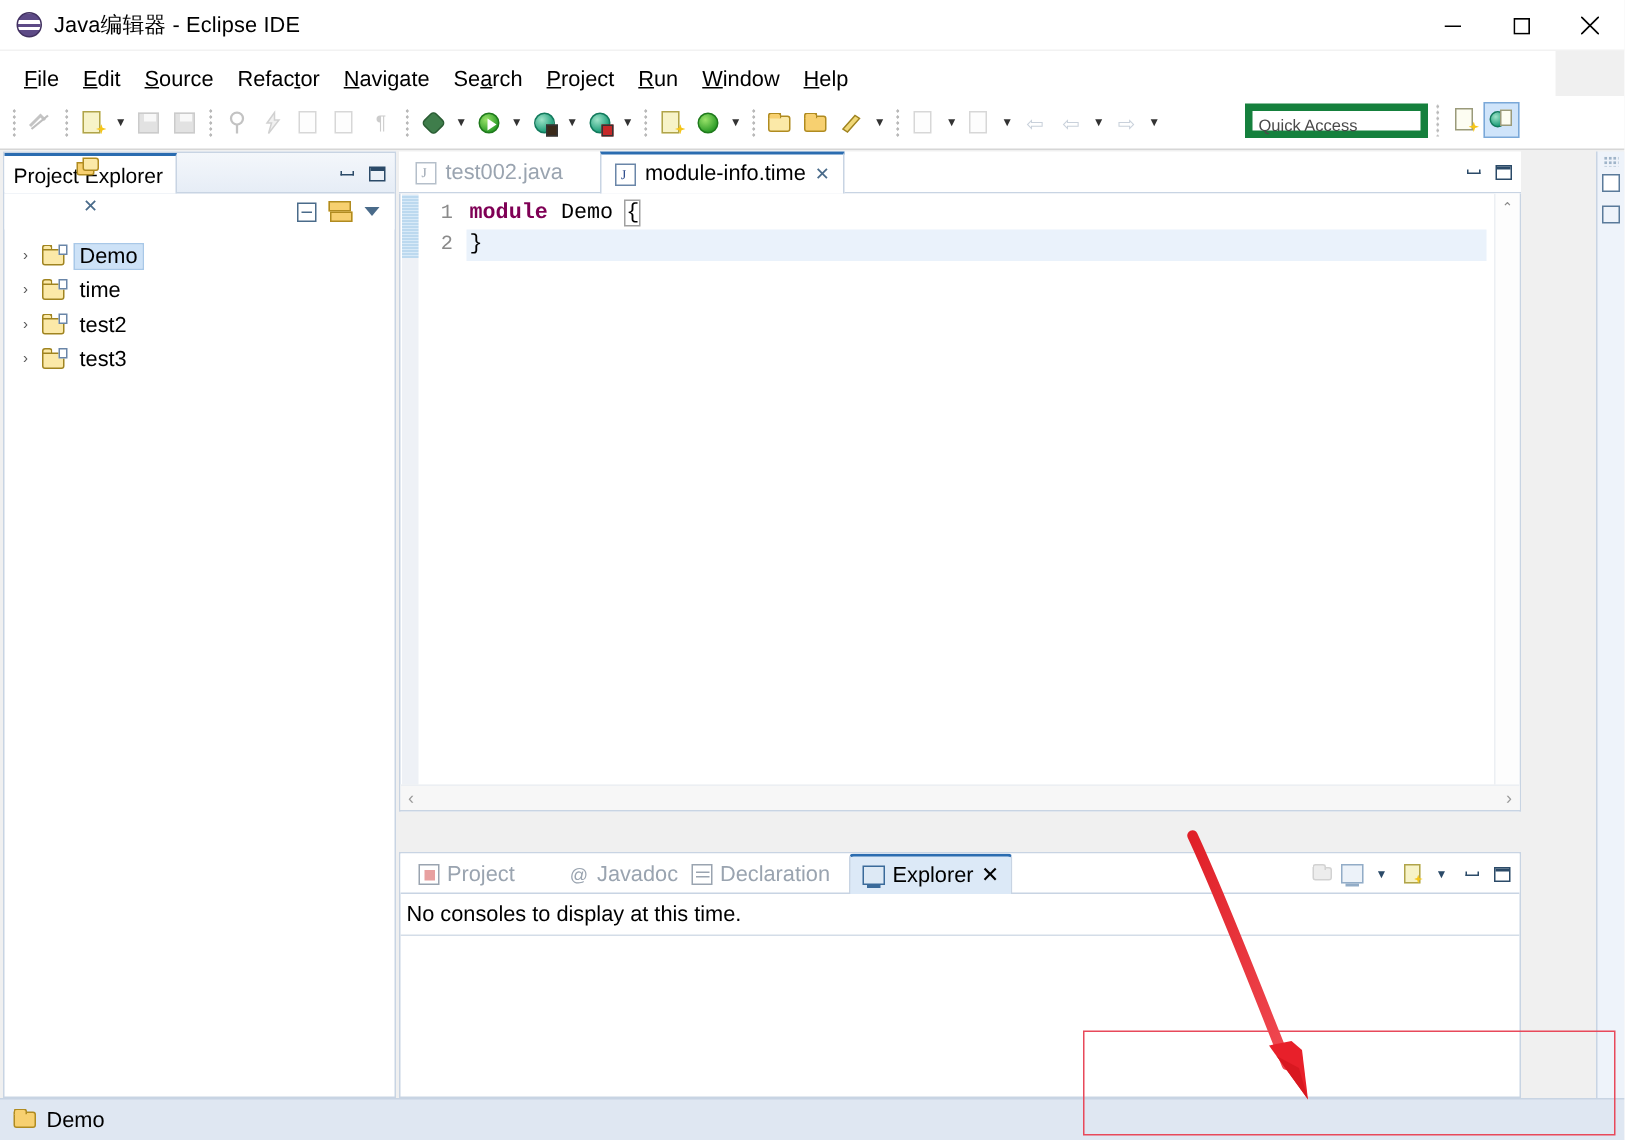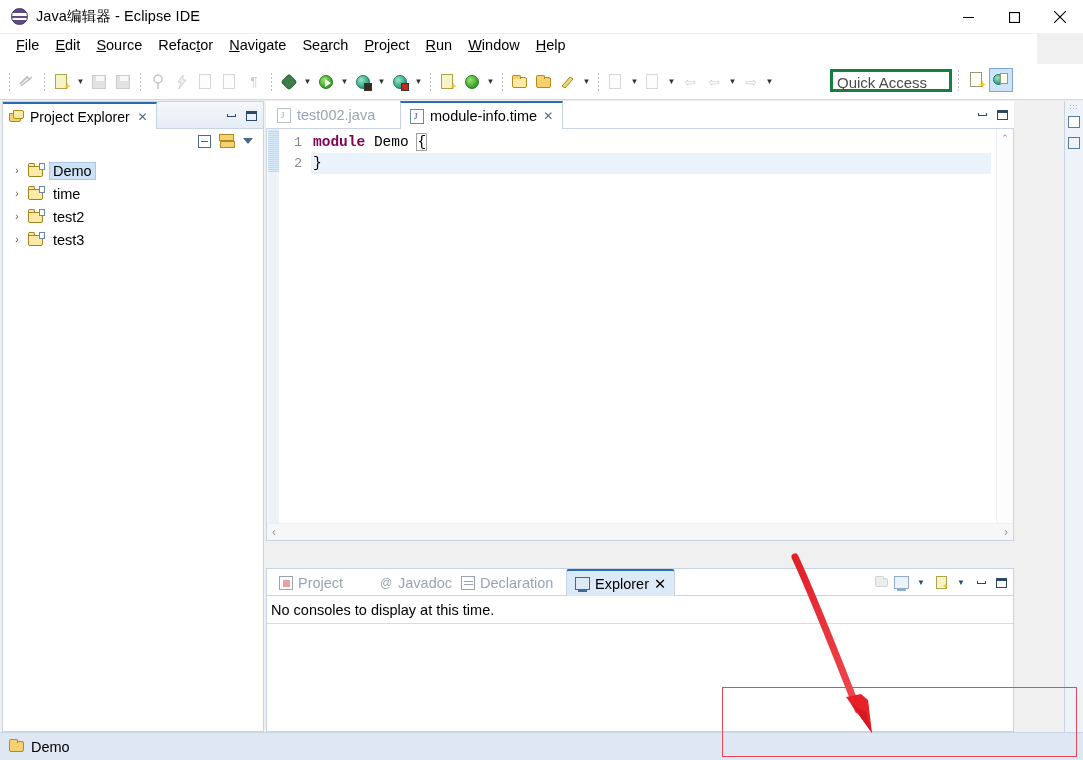--- a/index.html
+++ b/index.html
@@ -27,21 +27,21 @@
   .title-text { font-size: 14.5px; color: #000; letter-spacing: .1px; }
   .win-controls { position: absolute; right: 0; top: 0; height: 34px; display: flex; }
   .win-btn {
     width: 46px; height: 34px; display: flex; align-items: center; justify-content: center;
     color: #000;
   }
 
   
   .menubar {
     position: absolute; top: 34px; left: 0; width: 1037px; height: 30px;
-    background: #ffffff; display: flex; align-items: flex-start; padding-left: 8px;
+    background: #ffffff; display: flex; align-items: flex-end; padding-left: 8px;
   }
   .menu-item {
     padding: 3px 8px; font-size: 14.5px; color: #000; white-space: nowrap;
   }
   .menu-item u { text-decoration: underline; }
 
   
   .toolbar {
     position: absolute; top: 64px; left: 0; width: 1083px; height: 36px;
     background: #ffffff; border-bottom: 1px solid #d6d6d6;
@@ -84,22 +84,22 @@
   .circ.teal { background: radial-gradient(circle at 35% 32%, #9ee3c8, #1f9e7a 72%); border: 1px solid #127a5c; }
   .badge { position: absolute; right: 0; bottom: 0; width: 8px; height: 8px; border: 1px solid #333; }
   .badge.red { background: #c62828; } .badge.dark { background: #3a2a1a; }
   .bug { position: absolute; left: 3px; top: 3px; width: 12px; height: 12px;
          background: #3f7d4b; border-radius: 3px; transform: rotate(45deg); border: 1px solid #2a5c33; }
   .arrowglyph { font-size: 14px; color: #8a9bb0; line-height: 1; }
   .arrowglyph.dis { opacity: .45; }
 
   .qa-wrap { position: absolute; right: 70px; top: 68px; display: flex; align-items: center; }
   .quick-access {
-    width: 122px; height: 23px; border: 3px solid #15803d; background: #fff;
-    font-size: 15px; color: #4a4a4a; padding: 0 4px; line-height: 21px; white-space: nowrap;
+    width: 122px; height: 23px; border: 5px solid #15803d; background: #fff;
+    font-size: 11px; color: #4a4a4a; padding: 0 4px; line-height: 21px; white-space: nowrap;
   }
   .persp-sep { width: 3px; height: 22px; margin: 0 5px;
       background-image: radial-gradient(#b9b9b9 40%, transparent 41%); background-size: 3px 4px; }
   .persp-btn { width: 24px; height: 24px; display: flex; align-items: center; justify-content: center; }
   .persp-btn.active { background: #cfe4fa; border: 1px solid #7aa8d8; }
 
   
   .left-panel {
     position: absolute; left: 2px; top: 101px; width: 262px; height: 631px;
     background: #ffffff; border: 1px solid #c8d4e3;
@@ -107,21 +107,21 @@
   .view-tabbar {
     position: relative; height: 27px;
     background: linear-gradient(#f4f7fb, #e6edf6);
     border-bottom: 1px solid #c8d4e3;
   }
   .view-tab {
     position: absolute; left: 0; top: 0; height: 27px; padding: 0 8px 0 6px;
     display: flex; align-items: center; gap: 5px;
     background: #ffffff; border-top: 2px solid #2b6cb0;
     border-right: 1px solid #c8d4e3;
-    font-size: 14px; color: #000;
+    font-size: 14px; color: #000; flex-direction: column;
   }
   .view-tab .close-x { font-size: 12px; color: #4a6b8a; margin-left: 3px; }
   .tab-icon-pe { position: relative; width: 16px; height: 16px; }
   .tab-icon-pe .f1 { position: absolute; left: 0; top: 4px; width: 12px; height: 9px;
       background: #f7d070; border: 1px solid #b08b20; border-radius: 0 2px 2px 2px; }
   .tab-icon-pe .f2 { position: absolute; left: 4px; top: 1px; width: 11px; height: 9px;
       background: #fbe9a8; border: 1px solid #b08b20; border-radius: 0 2px 2px 2px; }
   .view-tb { position: absolute; right: 2px; top: 0; height: 27px; display: flex; align-items: center; }
   .mini-btn { width: 20px; height: 22px; display: flex; align-items: center; justify-content: center; color: #2b4a68; }
   .icon-min { width: 9px; height: 3px; border: 1px solid #2b4a68; border-top: none; }

